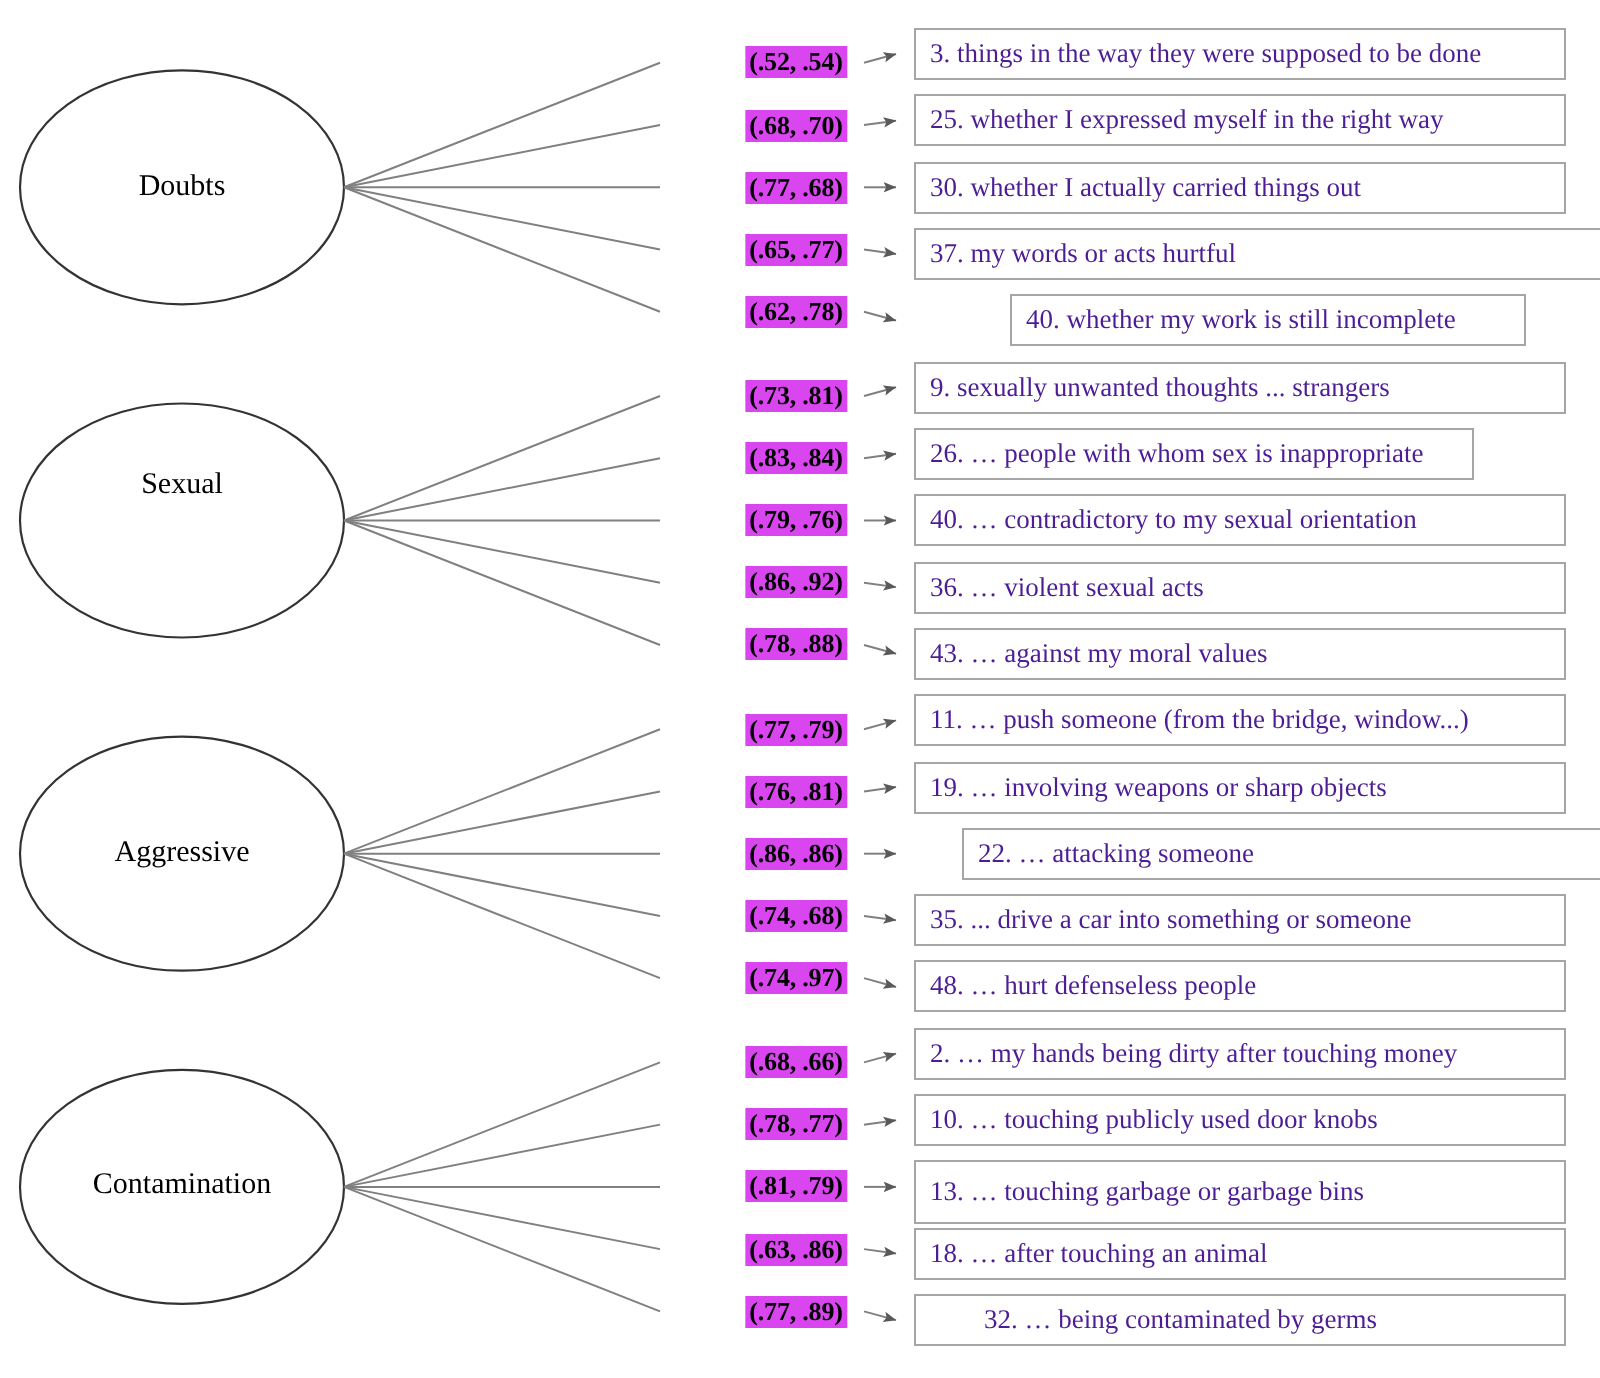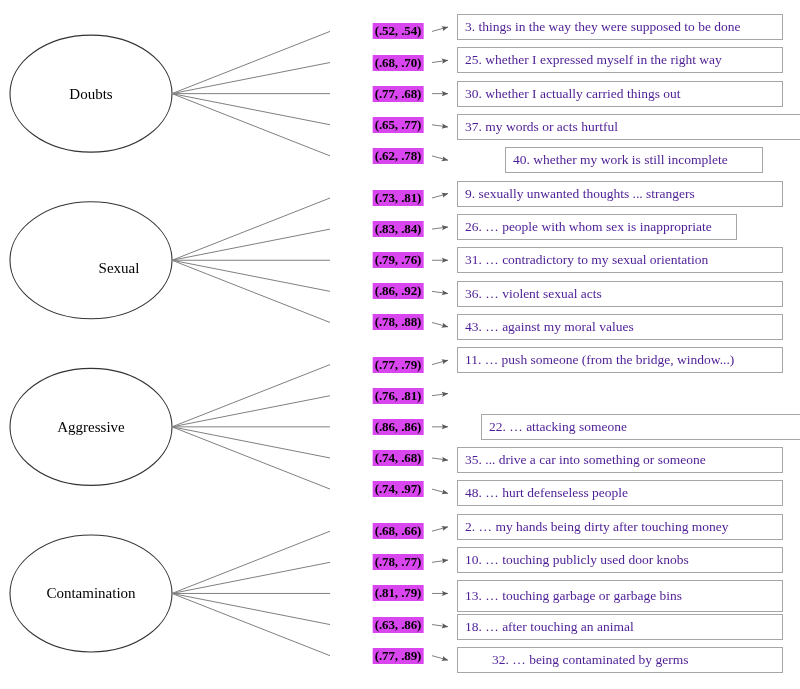--- a/index.html
+++ b/index.html
@@ -128,35 +128,36 @@
     <div class="coef-label" style="left: 398px; top: 31.4px;">(.52, .54)</div>
     <div class="item-box" style="left: 457px; top: 14px; width: 326px; height: 26px;">3. things in the way they were supposed to be done</div>
     <div class="coef-label" style="left: 398px; top: 62.52px;">(.68, .70)</div>
     <div class="item-box" style="left: 457px; top: 47.32px; width: 326px; height: 26px;">25. whether I expressed myself in the right way</div>
     <div class="coef-label" style="left: 398px; top: 93.64px;">(.77, .68)</div>
     <div class="item-box" style="left: 457px; top: 80.64px; width: 326px; height: 26px;">30. whether I actually carried things out</div>
     <div class="coef-label" style="left: 398px; top: 124.76px;">(.65, .77)</div>
     <div class="item-box" style="left: 457px; top: 113.96px; width: 362px; height: 26px;">37. my words or acts hurtful</div>
     <div class="coef-label" style="left: 398px; top: 155.88px;">(.62, .78)</div>
     <div class="item-box" style="left: 457px; top: 147.28px; width: 258px; height: 26px; margin-left: 48px;">40. whether my work is still incomplete</div>
-    <div class="factor-label" style="left: 91px; top: 268px; margin-left: 28px;">Sexual</div>
+    <div class="factor-label" style="left: 91px; top: 243px;">Sexual</div>
     <div class="coef-label" style="left: 398px; top: 198px;">(.73, .81)</div>
     <div class="item-box" style="left: 457px; top: 180.6px; width: 326px; height: 26px;">9. sexually unwanted thoughts ... strangers</div>
     <div class="coef-label" style="left: 398px; top: 229.12px;">(.83, .84)</div>
     <div class="item-box" style="left: 457px; top: 213.92px; width: 280px; height: 26px;">26. … people with whom sex is inappropriate</div>
     <div class="coef-label" style="left: 398px; top: 260.24px;">(.79, .76)</div>
-    <div class="item-box" style="left: 457px; top: 247.24px; width: 326px; height: 26px;">31. … contradictory to my sexual orientation</div>
+    <div class="item-box" style="left: 457px; top: 247.24px; width: 326px; height: 26px;">40. … contradictory to my sexual orientation</div>
     <div class="coef-label" style="left: 398px; top: 291.36px;">(.86, .92)</div>
     <div class="item-box" style="left: 457px; top: 280.56px; width: 326px; height: 26px;">36.  … violent sexual acts</div>
     <div class="coef-label" style="left: 398px; top: 322.48px;">(.78, .88)</div>
     <div class="item-box" style="left: 457px; top: 313.88px; width: 326px; height: 26px;">43. … against my moral values</div>
     <div class="factor-label" style="left: 91px; top: 426.84px;">Aggressive</div>
     <div class="coef-label" style="left: 398px; top: 364.6px;">(.77, .79)</div>
     <div class="item-box" style="left: 457px; top: 347.2px; width: 326px; height: 26px;">11. … push someone (from the bridge, window...)</div>
     <div class="coef-label" style="left: 398px; top: 395.72px;">(.76, .81)</div>
+    <div class="item-box" style="left: 457px; top: 380.52px; width: 326px; height: 26px;">19. … involving weapons or sharp objects</div>
     <div class="coef-label" style="left: 398px; top: 426.84px;">(.86, .86)</div>
     <div class="item-box" style="left: 457px; top: 413.84px; width: 326px; height: 26px; margin-left: 24px;">22. … attacking someone</div>
     <div class="coef-label" style="left: 398px; top: 457.96px;">(.74, .68)</div>
     <div class="item-box" style="left: 457px; top: 447.16px; width: 326px; height: 26px;">35. ... drive a car into something or someone</div>
     <div class="coef-label" style="left: 398px; top: 489.08px;">(.74, .97)</div>
     <div class="item-box" style="left: 457px; top: 480.48px; width: 326px; height: 26px;">48. … hurt defenseless people</div>
     <div class="factor-label" style="left: 91px; top: 593.44px;">Contamination</div>
     <div class="coef-label" style="left: 398px; top: 531.2px;">(.68, .66)</div>
     <div class="item-box" style="left: 457px; top: 513.8px; width: 326px; height: 26px;">2. …  my hands being dirty after touching money</div>
     <div class="coef-label" style="left: 398px; top: 562.32px; text-align: center;">(.78, .77)</div>

